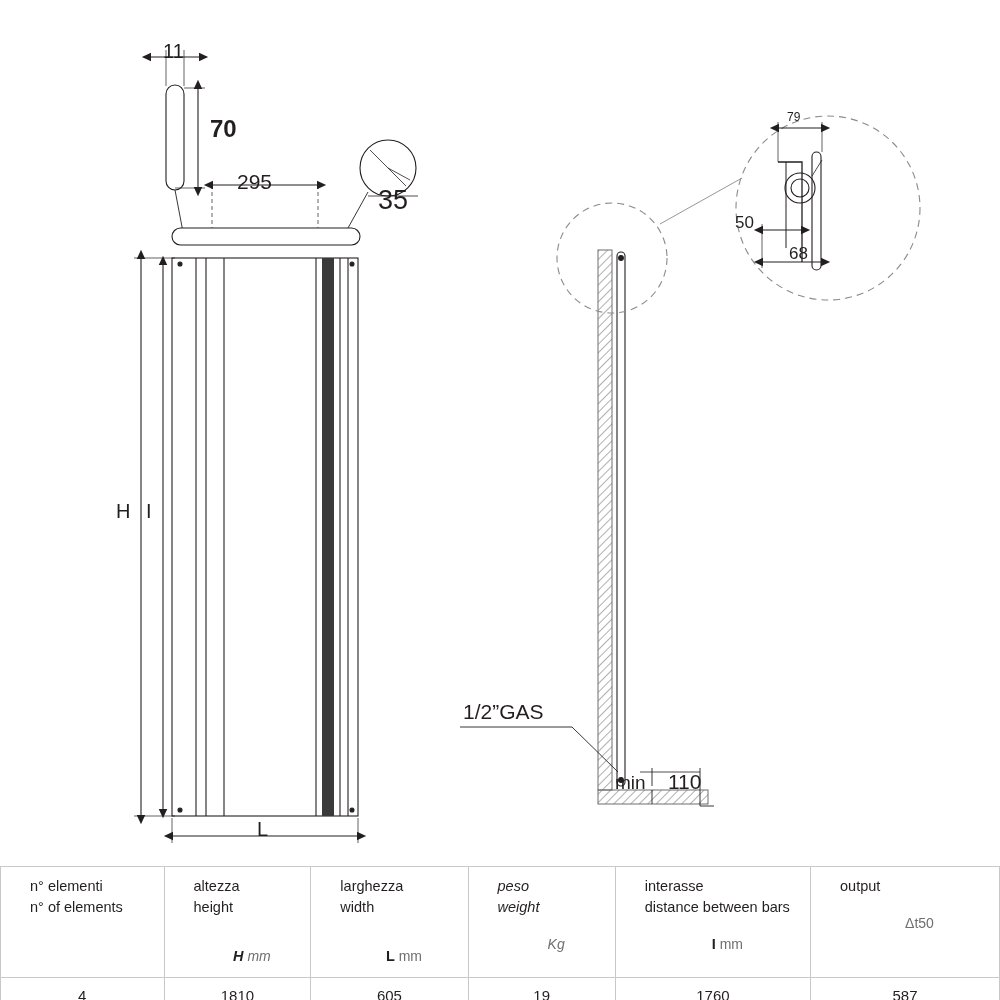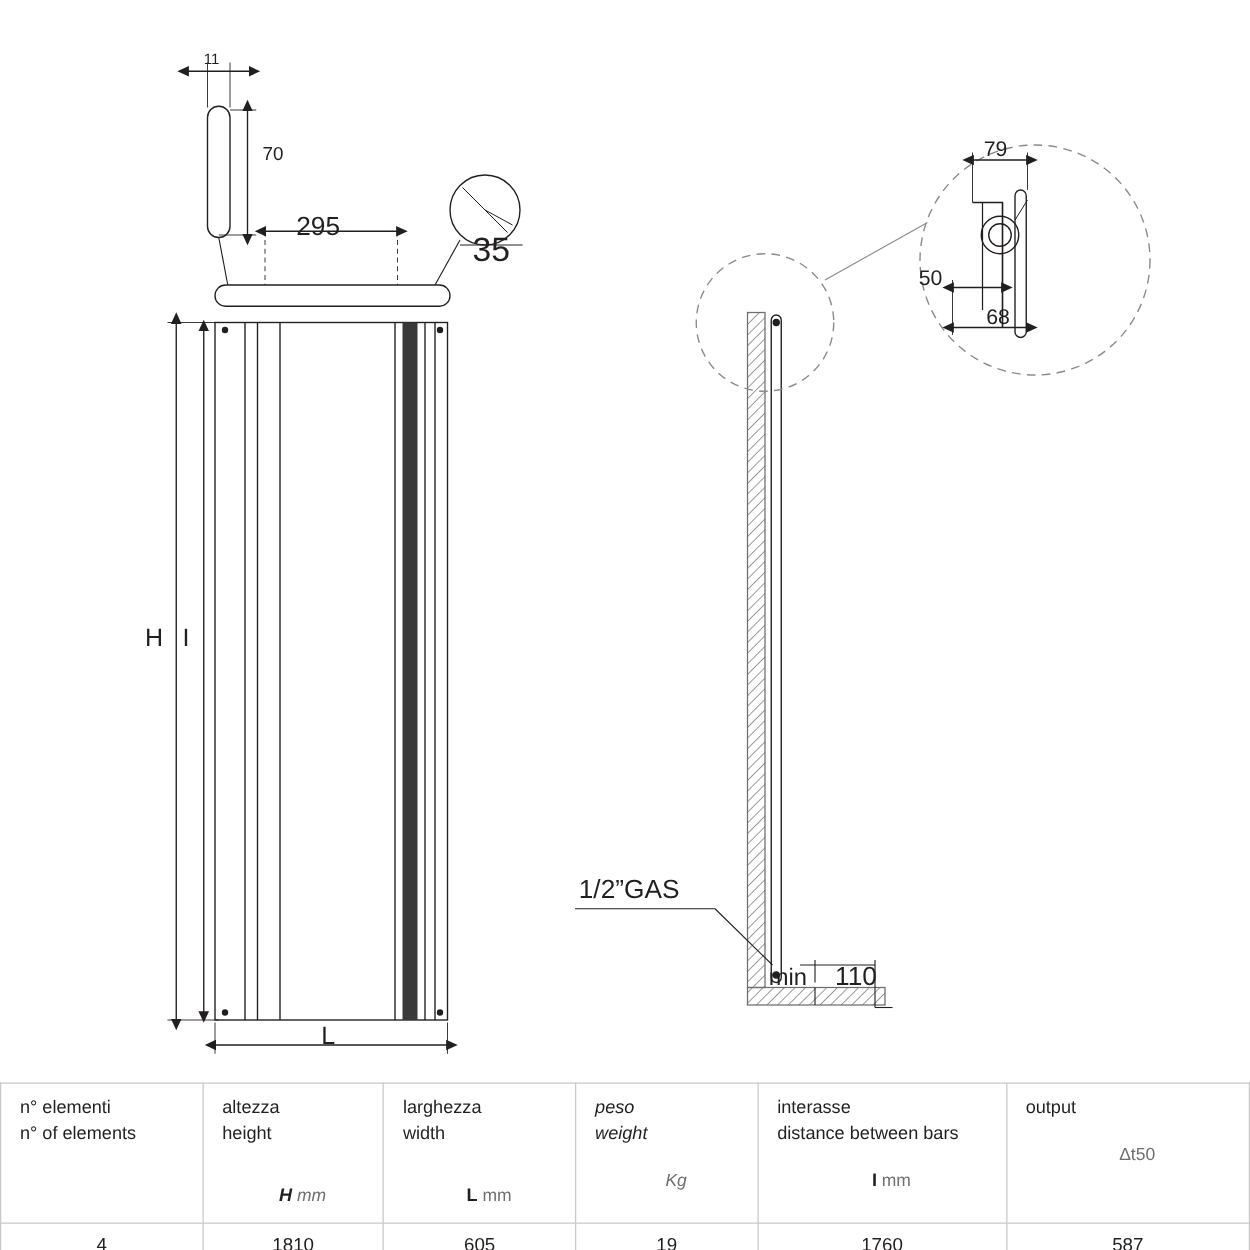--- a/index.html
+++ b/index.html
@@ -45,21 +45,21 @@
     font-family: "Liberation Sans", sans-serif;
     color: #231f20;
   }
   .spec-table td {
     border: 1px solid #c9c9c9;
     padding: 0;
     vertical-align: top;
   }
   .spec-table tr.head-row td {
     height: 78px;
-    padding: 9px 0 0 15px;
+    padding: 9px 0 0 29px;
     font-size: 14.5px;
     line-height: 21px;
     background: #ffffff;
   }
   .unit-cell {
     text-align: center;
     font-size: 14px;
     color: #6f6f6f;
     padding-bottom: 10px;
   }
@@ -186,29 +186,29 @@
       <line x1="460" y1="727" x2="572" y2="727" stroke-width="0.9"></line>
 
       <line x1="652" y1="786" x2="652" y2="768" stroke-width="0.9"></line>
       <line x1="640" y1="772" x2="700" y2="772" stroke-width="0.8"></line>
       <line x1="652" y1="790" x2="652" y2="804" stroke-width="0.9"></line>
       <line x1="700" y1="768" x2="700" y2="806" stroke-width="0.9"></line>
       <line x1="700" y1="806" x2="714" y2="806" stroke-width="0.9"></line>
     </g>
   </svg>
 
-  <div class="lbl" style="left:163px; top:40px; font-size:12px;">11</div>
-  <div class="lbl" style="left:210px; top:115px; font-size:15px;">70</div>
+  <div class="lbl" style="left:163px; top:40px; font-size:20px;">11</div>
+  <div class="lbl" style="left:210px; top:115px; font-size:24px;font-weight:bold;">70</div>
   <div class="lbl" style="left:237px; top:170px; font-size:21px;text-align:center;">295</div>
   <div class="lbl" style="left:378px; top:185px; font-size:27px;">35</div>
   <div class="lbl" style="left:116px; top:500px; font-size:20px; font-weight:normal;">H</div>
   <div class="lbl" style="left:146px; top:500px; font-size:20px;">I</div>
   <div class="lbl" style="left:257px; top:818px; font-size:20px;">L</div>
 
-  <div class="lbl" style="left:787px; top:110px; font-size:17px;">79</div>
+  <div class="lbl" style="left:787px; top:110px; font-size:12px;">79</div>
   <div class="lbl" style="left:735px; top:213px; font-size:17px;">50</div>
   <div class="lbl" style="left:789px; top:244px; font-size:17px;">68</div>
   <div class="lbl" style="left:463px; top:700px; font-size:21px;">1/2”GAS</div>
   <div class="lbl" style="left:615px; top:772px; font-size:19px;">min</div>
   <div class="lbl" style="left:668px; top:770px; font-size:21px;">110</div>
 </div>
 
 <table class="spec-table">
   <tbody>
       <tr class="head-row">

